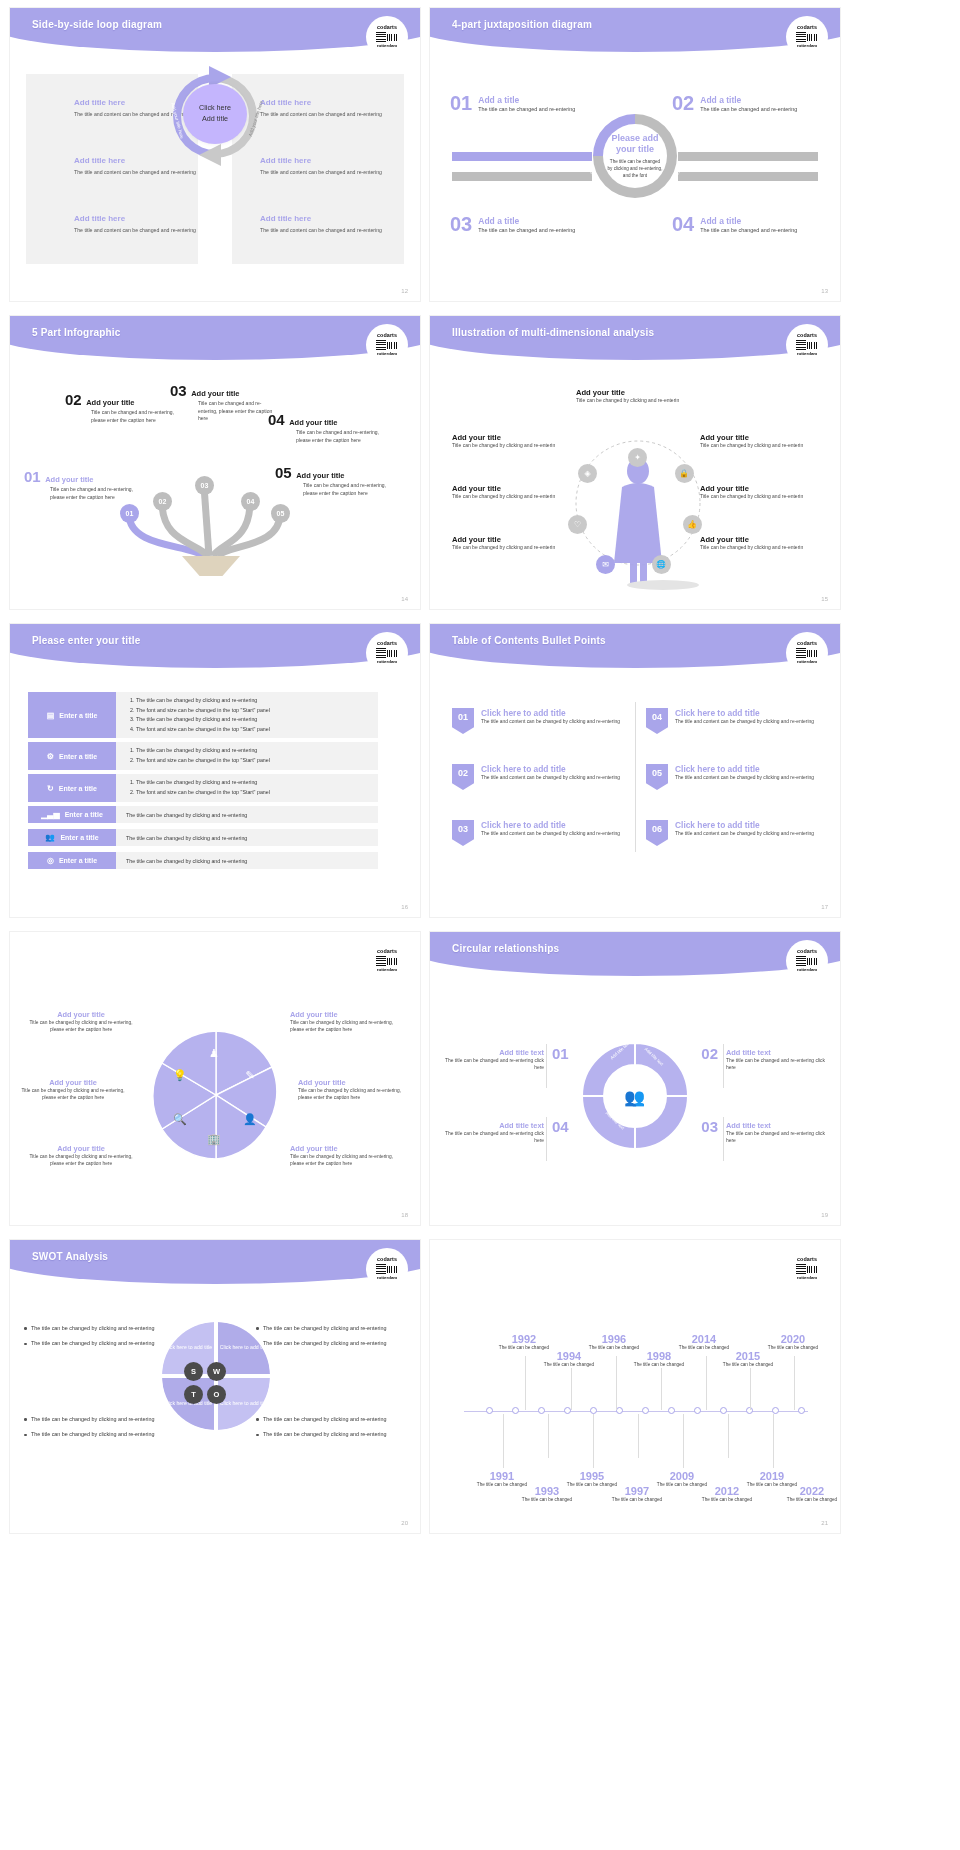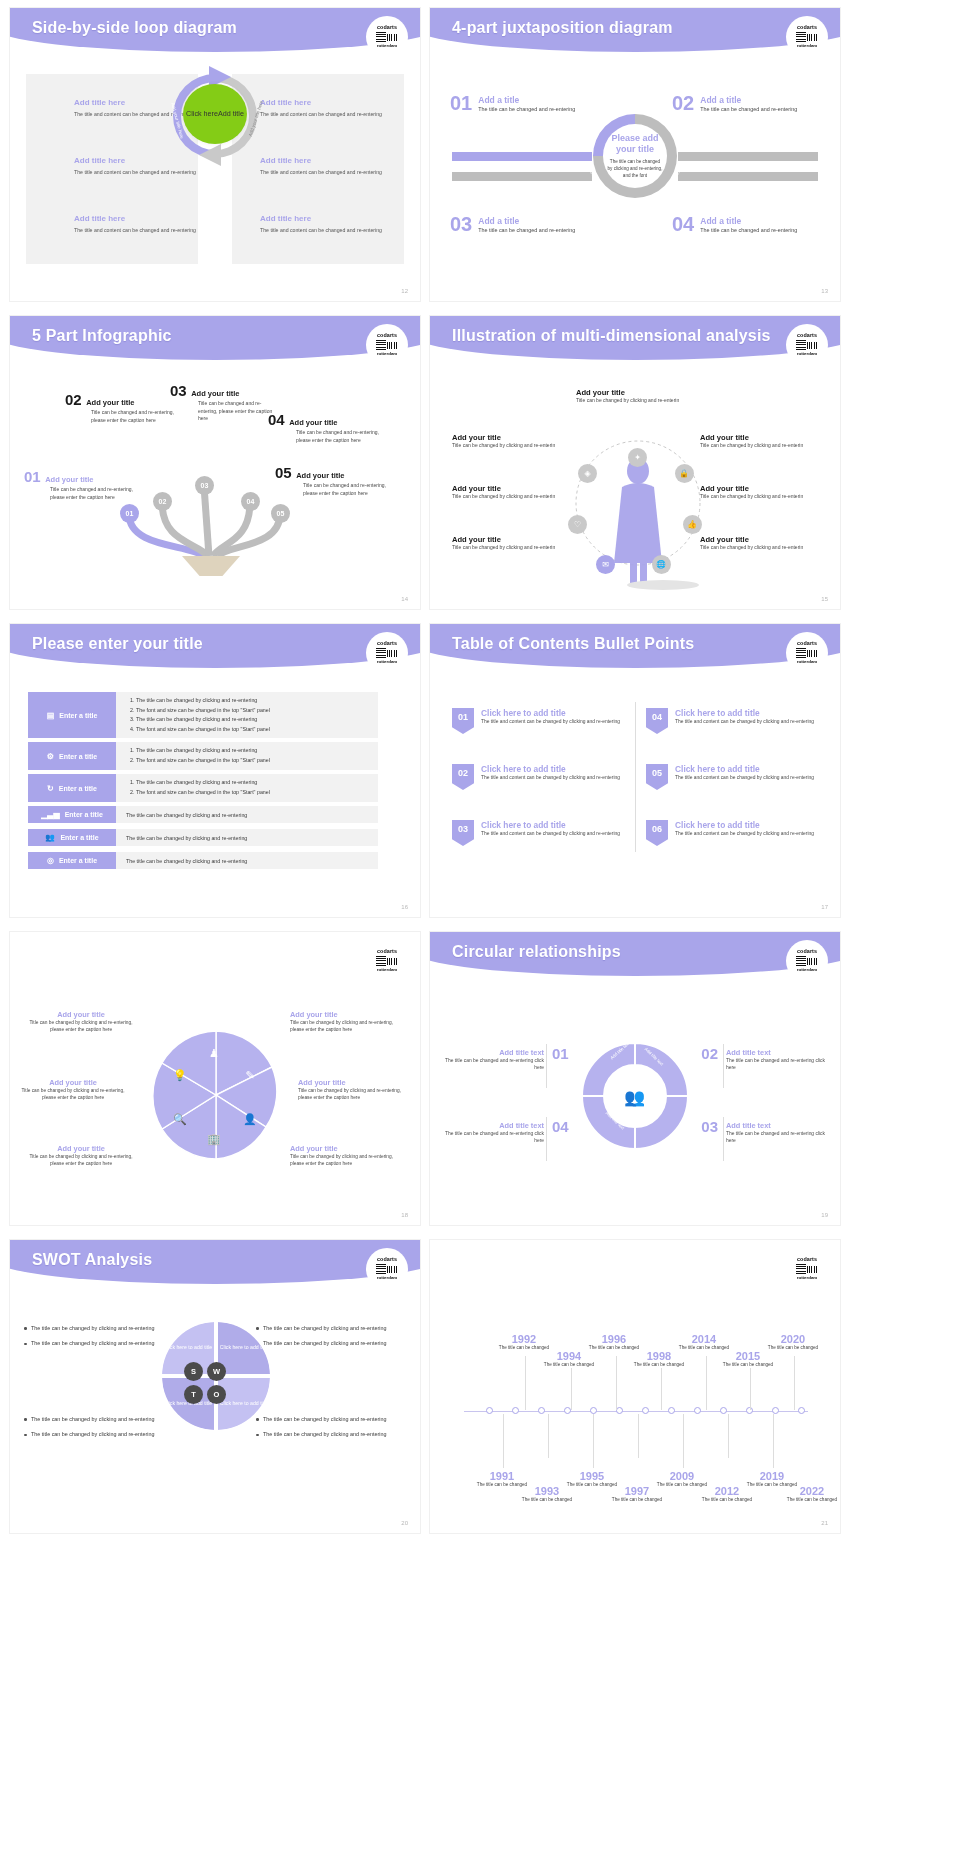--- a/index.html
+++ b/index.html
@@ -14,21 +14,21 @@
   .slide.right { margin-left:0px; }
 
   
   .band { position:absolute; left:0; top:0; width:100%; height:46px; overflow:hidden; }
   .band .fill {
     position:absolute; left:-5%; top:-40px; width:110%; height:84px;
     background:#a9a5ea; border-radius:0 0 50% 50%/0 0 26px 26px;
   }
   .band h1 {
     position:absolute; left:22px; top:11px; color:#fff;
-    font-size:16px; font-weight:bold; letter-spacing:.2px; z-index:2;
+    font-size:10px; font-weight:bold; letter-spacing:.2px; z-index:2;
     text-shadow:0 1px 1px rgba(120,115,200,.45);
   }
   
   .logo {
     position:absolute; right:12px; top:8px; width:42px; height:42px;
     border-radius:50%; background:#fff; z-index:3;
     display:flex; flex-direction:column; align-items:center; justify-content:center;
     line-height:1;
   }
   .logo .l1 { font-size:5.4px; font-weight:bold; color:#111; letter-spacing:.1px;}
@@ -43,21 +43,21 @@
 
   
   .s12 .panel { position:absolute; top:66px; width:172px; height:190px; background:#f1f1f1; }
   .s12 .panel.l { left:16px; } .s12 .panel.r { right:16px; }
   .s12 .blk { position:absolute; width:132px;margin-left:36px; }
   .s12 .blk .t { font-size:8px; font-weight:bold; color:#a9a5ea; margin-bottom:3px; }
   .s12 .blk .d { font-size:5.2px; color:#555; line-height:1.6; }
   .s12 .hub { position:absolute; left:50%; top:108px; transform:translateX(-50%);
               width:108px; height:108px; }
   .s12 .hub .inner { position:absolute; left:22px; top:22px; width:64px; height:60px;
-              background:#84cc16; border-radius:50%; display:flex; 
+              background:#c4b5fd; border-radius:50%; display:flex; flex-direction:column;
               align-items:center; justify-content:center; font-size:7.2px; color:#333;
               box-shadow:0 0 4px rgba(0,0,0,.08); line-height:1.5; }
   .s12 .rot { position:absolute; font-size:4.6px; color:#fff; white-space:nowrap; }
 
   
   .s13 .q { position:absolute; width:150px; }
   .s13 .q .n { font-size:20px; font-weight:bold; color:#a9a5ea; float:left; margin-right:6px; line-height:.95;}
   .s13 .q .t { font-size:8.5px; font-weight:bold; color:#a9a5ea; padding-top:1px;}
   .s13 .q .d { font-size:5.4px; color:#4a4a4a; line-height:1.6; clear:none; }
   .s13 .bar { position:absolute; height:9px; }

